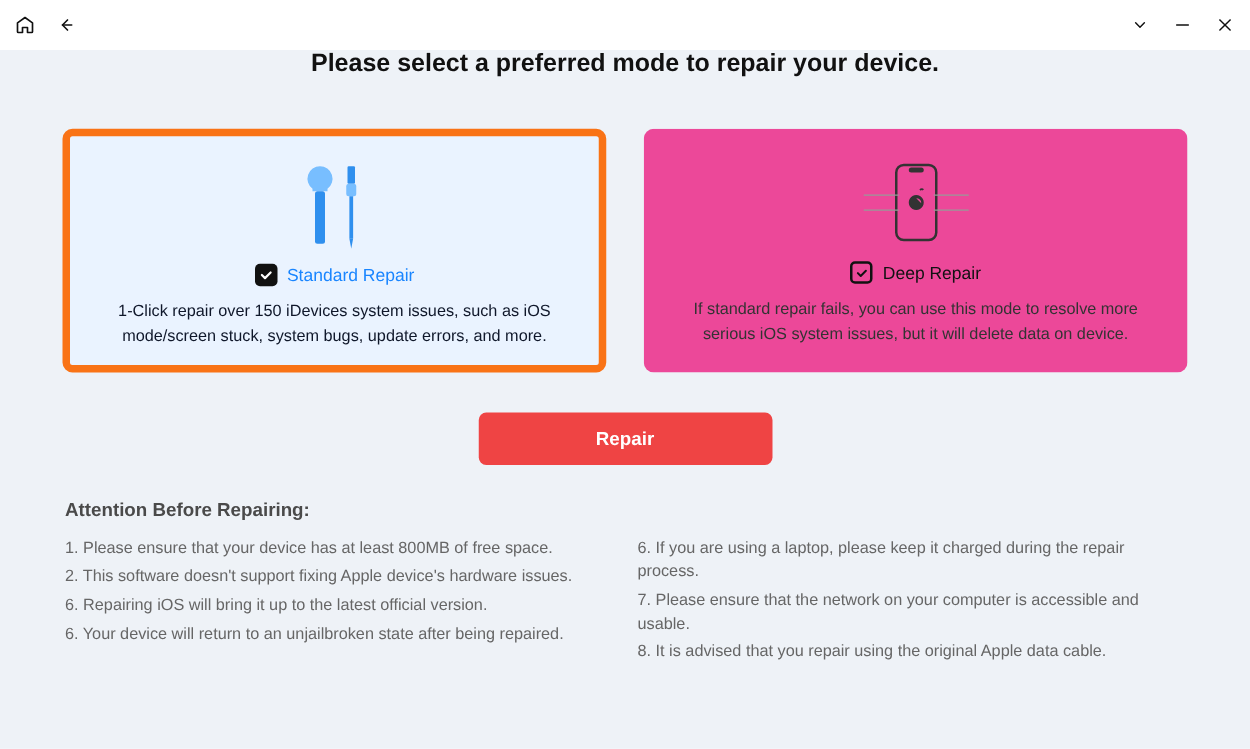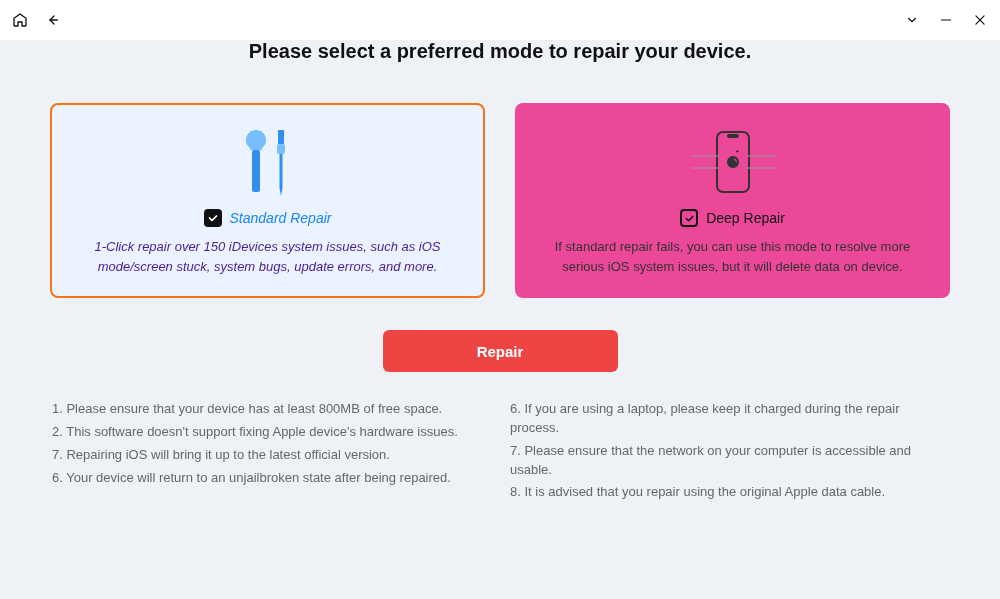--- a/index.html
+++ b/index.html
@@ -64,23 +64,22 @@
       background: #ec4899;
       border-radius: 8px;
       border: 2px solid transparent;
       padding: 20px 28px;
       display: flex;
       flex-direction: column;
       align-items: center;
       cursor: pointer;
     }
     .card.selected {
-      border: 2px solid #f97316;
+      border: 6px solid #f97316;
       background: #eaf3ff;
-      font-style: italic;
     }
     .card-illustration {
       height: 75px;
       display: flex;
       align-items: center;
       justify-content: center;
       margin-bottom: 10px;
     }
     .card-heading {
       display: flex;
@@ -114,21 +113,21 @@
     }
     .card:not(.selected) .card-title {
       color: #111;
     }
     .card-desc {
       font-size: 13px;
       text-align: center;
       line-height: 1.5;
     }
     .card.selected .card-desc {
-      color: #4c1d95;
+      color: #0f172a;
     }
     .card:not(.selected) .card-desc {
       color: #333;
     }
     .repair-button {
       display: block;
       margin: 32px auto 0;
       width: 235px;
       height: 42px;
       background: #ef4444;
@@ -252,25 +251,26 @@
         <span class="card-title">Deep Repair</span>
       </div>
       <div class="card-desc">If standard repair fails, you can use this mode to resolve more serious iOS system issues, but it will delete data on device.</div>
     </div>
 
   </div>
 
   <button class="repair-button">Repair</button>
 
   <div class="attention">
+    <div class="attention-title">Attention Before Repairing:</div>
     <div class="attention-lists">
       <div class="attention-col">
         <div class="attention-item">1. Please ensure that your device has at least 800MB of free space.</div>
         <div class="attention-item">2. This software doesn't support fixing Apple device's hardware issues.</div>
-        <div class="attention-item">7. Repairing iOS will bring it up to the latest official version.</div>
+        <div class="attention-item">6. Repairing iOS will bring it up to the latest official version.</div>
         <div class="attention-item">6. Your device will return to an unjailbroken state after being repaired.</div>
       </div>
       <div class="attention-col">
         <div class="attention-item">6. If you are using a laptop, please keep it charged during the repair process.</div>
         <div class="attention-item">7. Please ensure that the network on your computer is accessible and usable.</div>
         <div class="attention-item">8. It is advised that you repair using the original Apple data cable.</div>
       </div>
     </div>
   </div>
 </div>

